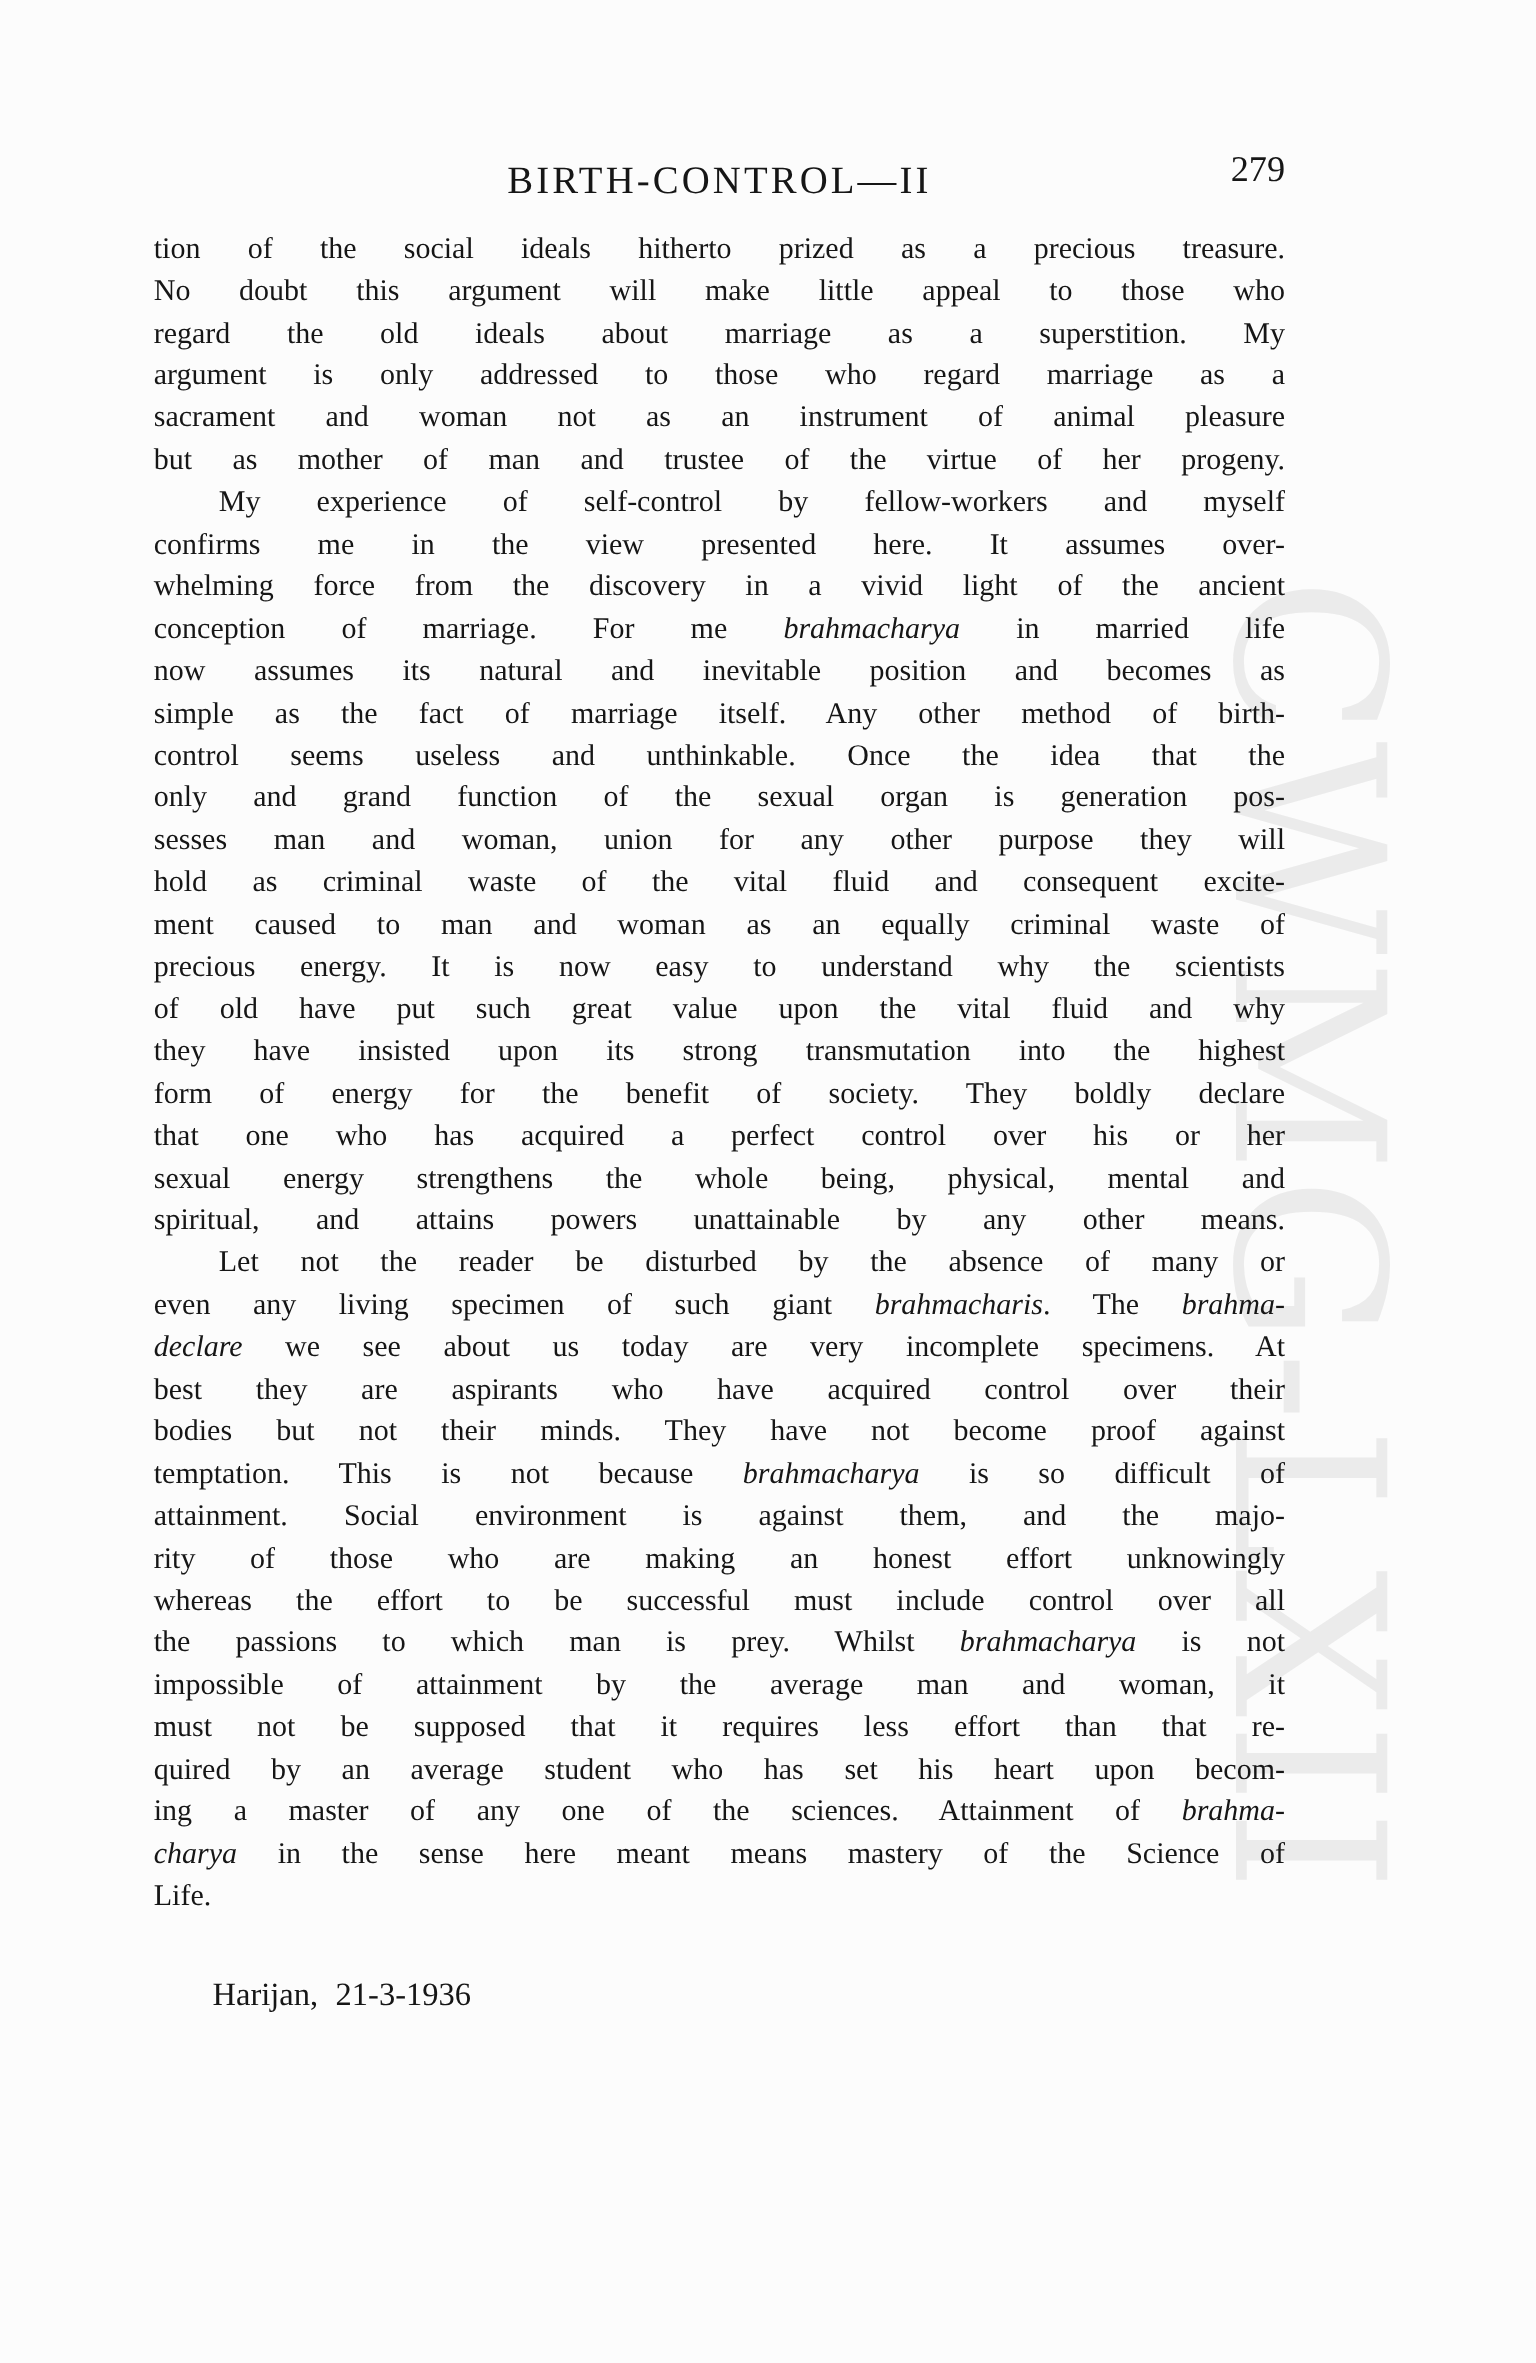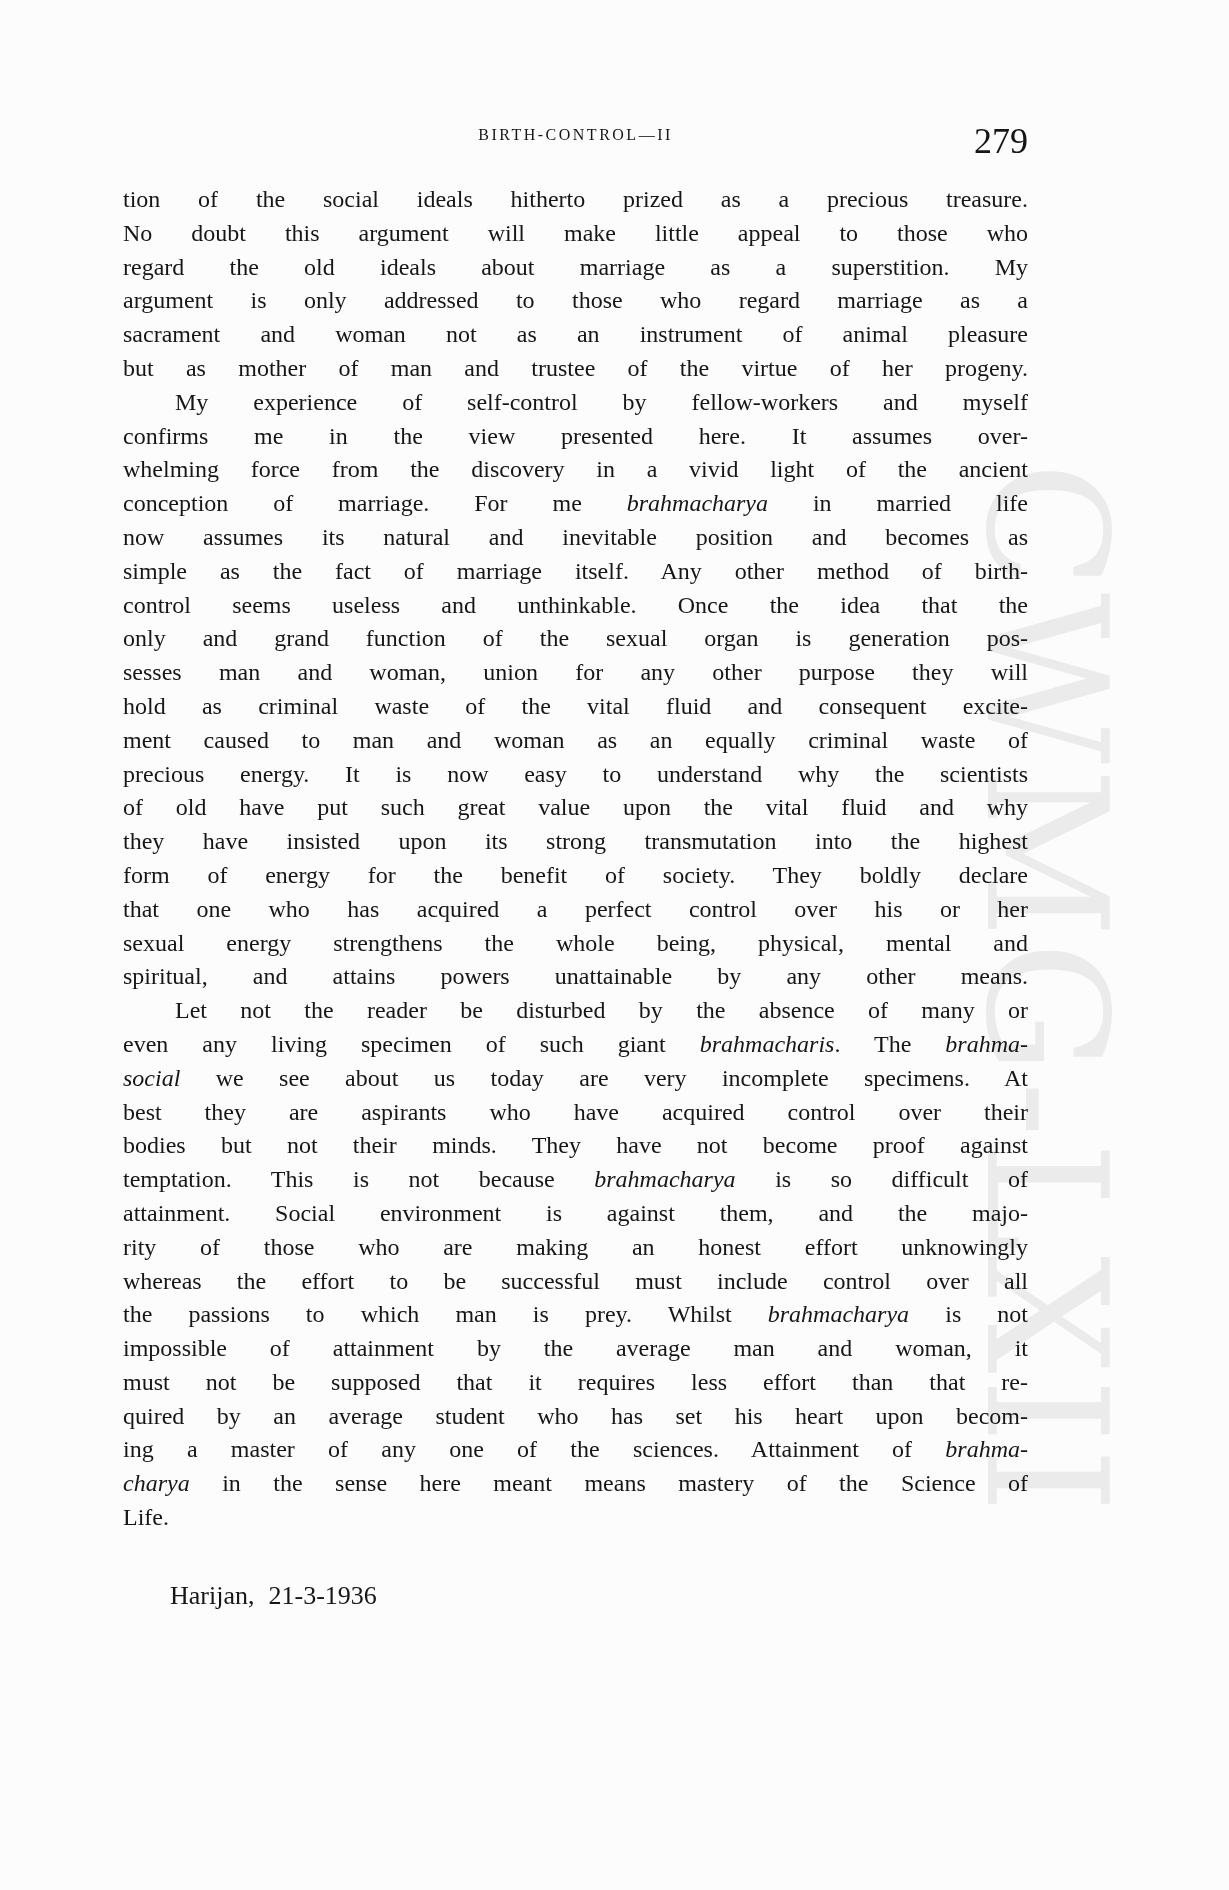--- a/index.html
+++ b/index.html
@@ -22,27 +22,27 @@
     white-space:nowrap;
     z-index:0;
     user-select:none;
   }
   .content{
     position:absolute;left:123px;top:0;width:905px;z-index:1;
   }
   .running-head{
     position:absolute;top:126px;left:0;width:100%;
     text-align:center;
-    font-size:16px;
+    font-size:31px;
     letter-spacing:2.5px;
     font-family:Liberation Serif, serif;
   }
   .page-number{
     position:absolute;top:120px;right:0;
-    font-size:36px;
+    font-size:29px;
   }
   .body-text{
     position:absolute;top:183px;left:0;width:905px;
     font-size:24px;
   }
   .line{
     height:33.8px;
     line-height:33.8px;
     text-align:justify;
     text-align-last:justify;
@@ -96,21 +96,21 @@
         <div class="line"><span>ment caused to man and woman as an equally criminal waste of</span></div>
         <div class="line"><span>precious energy. It is now easy to understand why the scientists</span></div>
         <div class="line"><span>of old have put such great value upon the vital fluid and why</span></div>
         <div class="line"><span>they have insisted upon its strong transmutation into the highest</span></div>
         <div class="line"><span>form of energy for the benefit of society. They boldly declare</span></div>
         <div class="line"><span>that one who has acquired a perfect control over his or her</span></div>
         <div class="line"><span>sexual energy strengthens the whole being, physical, mental and</span></div>
         <div class="line"><span>spiritual, and attains powers unattainable by any other means.</span></div>
         <div class="line indent"><span>Let not the reader be disturbed by the absence of many or</span></div>
         <div class="line"><span>even any living specimen of such giant </span><i>brahmacharis</i><span>. The </span><i>brahma-</i></div>
-        <div class="line"><i>social</i><span> we see about us today are very incomplete specimens. At</span></div>
+        <div class="line"><i>declare</i><span> we see about us today are very incomplete specimens. At</span></div>
         <div class="line"><span>best they are aspirants who have acquired control over their</span></div>
         <div class="line"><span>bodies but not their minds. They have not become proof against</span></div>
         <div class="line"><span>temptation. This is not because </span><i>brahmacharya</i><span> is so difficult of</span></div>
         <div class="line"><span>attainment. Social environment is against them, and the majo-</span></div>
         <div class="line"><span>rity of those who are making an honest effort unknowingly</span></div>
         <div class="line"><span>whereas the effort to be successful must include control over all</span></div>
         <div class="line"><span>the passions to which man is prey. Whilst </span><i>brahmacharya</i><span> is not</span></div>
         <div class="line"><span>impossible of attainment by the average man and woman, it</span></div>
         <div class="line"><span>must not be supposed that it requires less effort than that re-</span></div>
         <div class="line"><span>quired by an average student who has set his heart upon becom-</span></div>

